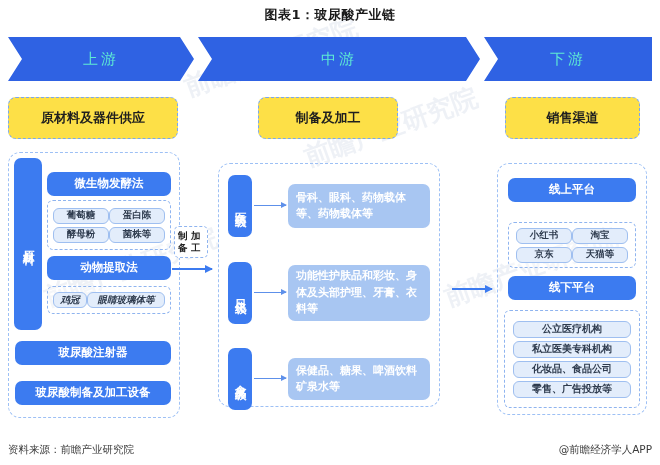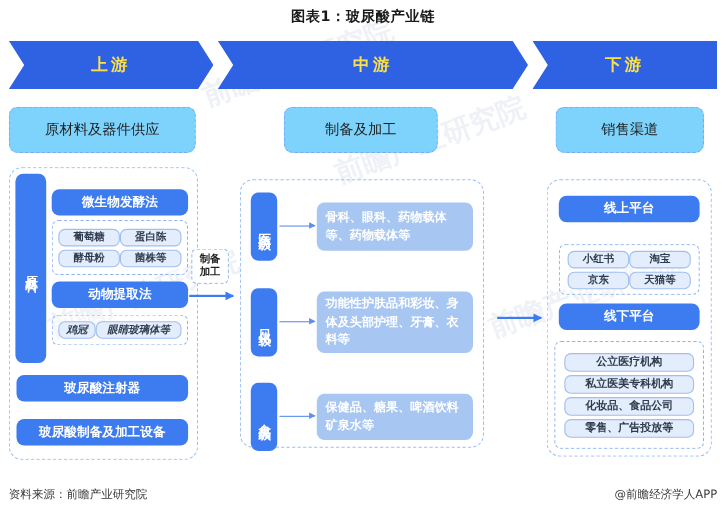--- a/index.html
+++ b/index.html
@@ -15,37 +15,37 @@
   .title {
     position: absolute; top: 6px; left: 0; width: 660px;
     text-align: center; font-size: 13px; font-weight: bold; color: #1a1a1a;
     letter-spacing: 0.5px;
   }
 
   
   .banner { position: absolute; top: 37px; left: 8px; width: 644px; height: 44px; }
   .chev {
     position: absolute; top: 0; height: 44px;
-    background: #2f62e3; color: #fde047;
-    display: flex; align-items: center; justify-content: center;
-    font-size: 15px; font-weight: bold; letter-spacing: 3px;
+    background: #2f62e3; color: #5eead4;
+    display: flex; align-items: center; justify-content: center;
+    font-size: 15px; font-weight: normal; letter-spacing: 3px;
   }
   .chev.c1 { left: 0px;   width: 186px;
     clip-path: polygon(0 0, 172px 0, 186px 50%, 172px 100%, 0 100%, 14px 50%); }
   .chev.c2 { left: 190px; width: 282px;
     clip-path: polygon(0 0, 268px 0, 282px 50%, 268px 100%, 0 100%, 14px 50%); }
   .chev.c3 { left: 476px; width: 168px;
     clip-path: polygon(0 0, 168px 0, 168px 100%, 0 100%, 14px 50%); }
 
   
   .hdrbox {
     position: absolute; height: 42px;
-    border: 1.5px dashed #7aa7f0; border-radius: 8px; background: #7dd3fc;
-    display: flex; align-items: center; justify-content: center;
-    font-size: 13px; font-weight: normal; color: #1f1f1f;
+    border: 1.5px dashed #7aa7f0; border-radius: 8px; background: #fde047;
+    display: flex; align-items: center; justify-content: center;
+    font-size: 13px; font-weight: bold; color: #1f1f1f;
   }
   .hdr1 { top: 97px; left: 8px;   width: 170px; }
   .hdr2 { top: 97px; left: 258px; width: 140px; }
   .hdr3 { top: 97px; left: 505px; width: 135px; }
 
   
   .frame {
     position: absolute; border: 1.5px dashed #9dc0f5; border-radius: 12px;
     background: transparent;
   }
@@ -99,21 +99,21 @@
   }
   .arrow.thin { height: 1.2px; background: #5d90ea; }
   .arrow.thin::after {
     border-left-color: #5d90ea; border-left-width: 6px;
     border-top-width: 3.5px; border-bottom-width: 3.5px; top: -3px;
   }
 
   .steplabel {
     position: absolute; border: 1.2px dashed #8fb4ef; border-radius: 5px;
     background: #ffffff; color: #222; font-size: 9.5px; font-weight: bold;
-    display: flex; flex-direction: column; align-items: center; justify-content: center;
+    display: flex; align-items: center; justify-content: center;
     line-height: 1.25; padding: 2px 3px;
   }
 
   
   .src  { position: absolute; left: 8px;  bottom: 8px; font-size: 10.5px; color: #3a3a3a; }
   .brand{ position: absolute; right: 8px; bottom: 8px; font-size: 10.5px; color: #3a3a3a; }
 
   
   .wm {
     position: absolute; color: rgba(150,170,200,0.16);

